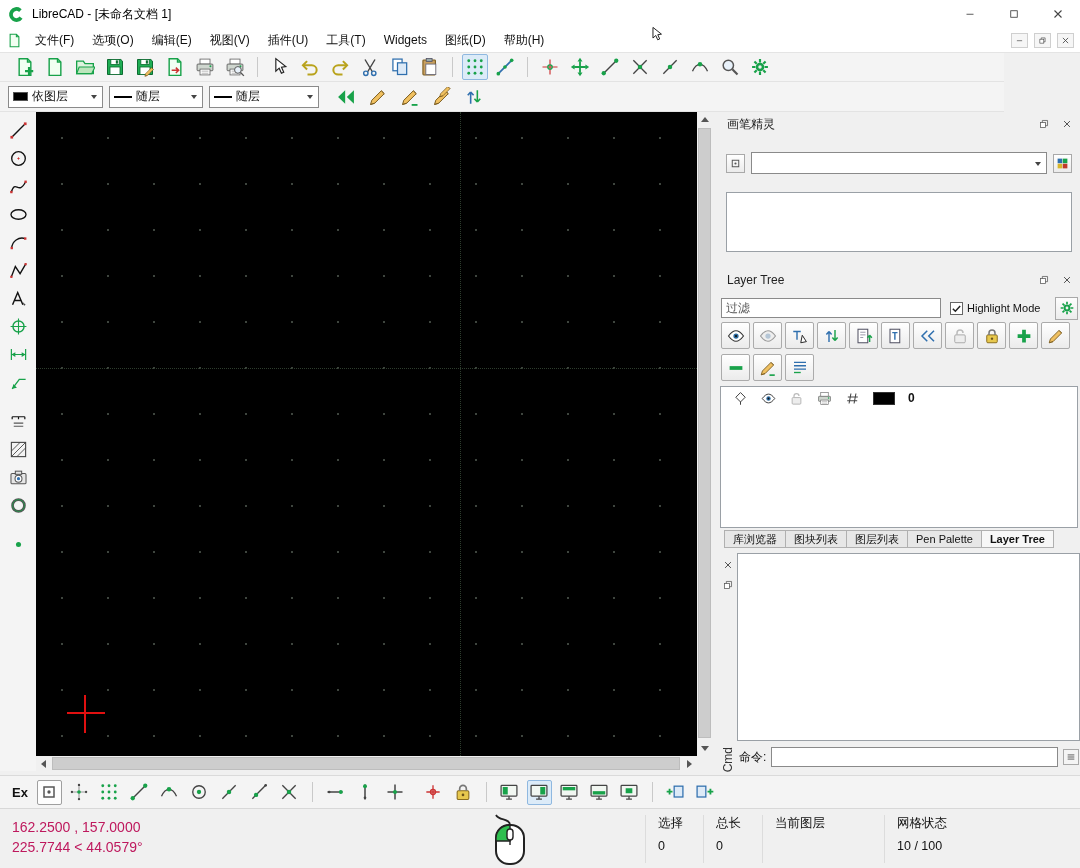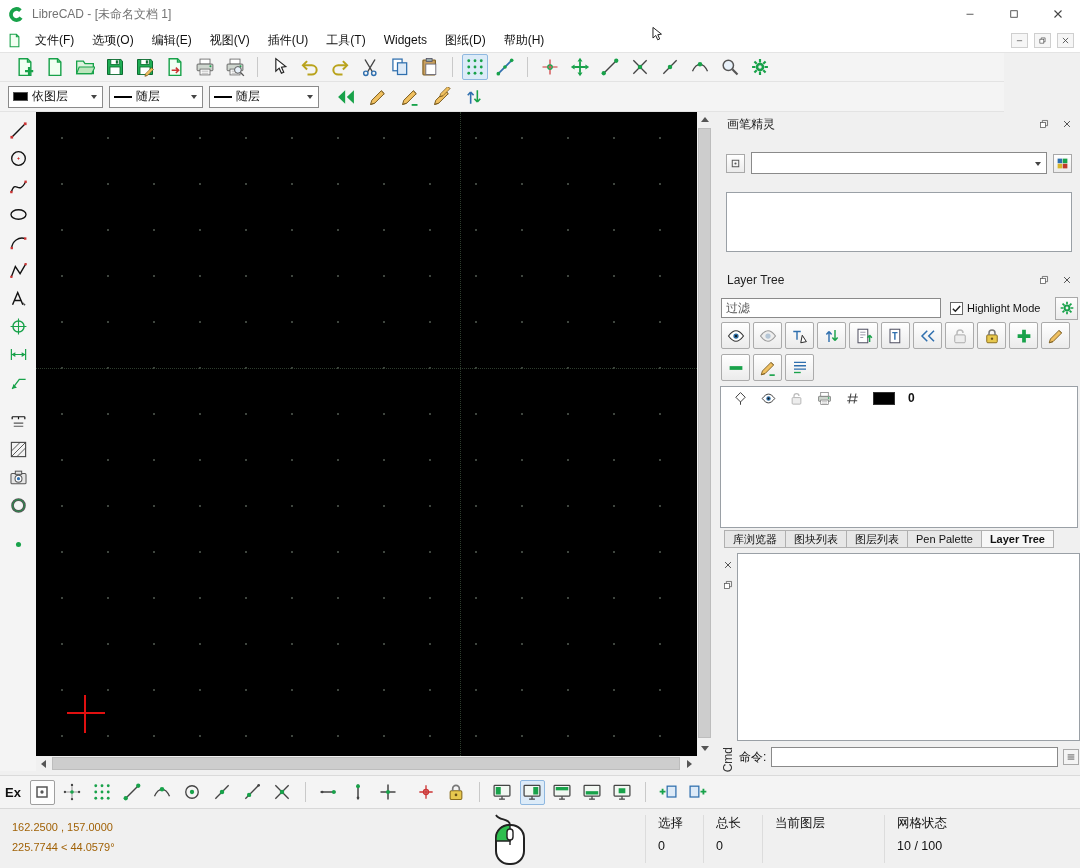--- a/index.html
+++ b/index.html
@@ -3,21 +3,21 @@
 <meta charset="utf-8">
 <style>
 *{margin:0;padding:0;box-sizing:border-box;}
 html,body{width:1080px;height:868px;}
 body{font-family:"Liberation Sans",sans-serif;background:#fff;}
 #app{position:relative;width:1080px;height:868px;background:#f0f0f0;font-size:12px;color:#111;overflow:hidden;}
 button{background:none;border:0;padding:0;font-family:inherit;cursor:default;}
 
 #titlebar{position:absolute;left:0;top:0;width:1080px;height:28px;background:#fff;display:flex;align-items:center;}
 #titlebar .logo{width:17px;height:17px;margin-left:8px;}
-.title-text{margin-left:7px;font-size:12px;color:#737373;}
+.title-text{margin-left:7px;font-size:12px;color:#000000;}
 .win-btns{margin-left:auto;display:flex;height:100%;}
 .win-btn{width:44px;height:28px;display:flex;align-items:center;justify-content:center;}
 .win-btn svg{width:12px;height:12px;}
 #menubar{position:absolute;left:0;top:28px;width:1080px;height:25px;background:#fff;display:flex;align-items:center;border-bottom:1px solid #e4e4e4;}
 #menubar .mdiicon{width:15px;height:15px;margin:0 4px 0 7px;}
 .menu-item{padding:0 9px;font-size:12px;height:100%;display:flex;align-items:center;}
 .mdi-ctrls{margin-left:auto;display:flex;gap:6px;padding-right:6px;}
 .mdi-btn{width:17px;height:15px;display:flex;align-items:center;justify-content:center;border:1px solid #cfcfcf;background:#f6f6f6;}
 .mdi-btn svg{width:9px;height:9px;}
 
@@ -93,25 +93,25 @@
 #dock-cmd{position:absolute;left:0;top:440px;width:362px;height:220px;}
 .cmd-strip{position:absolute;left:0;top:0;width:19px;height:100%;display:flex;flex-direction:column;align-items:center;padding-top:5px;gap:5px;}
 .cmd-vtitle{margin-top:auto;writing-mode:vertical-rl;transform:rotate(180deg);font-size:12px;color:#333;padding-bottom:3px;}
 .cmd-output{position:absolute;left:19px;top:1px;right:0;height:188px;background:#fff;border:1px solid #9aa0a6;}
 .cmd-promptrow{position:absolute;left:21px;right:1px;top:193px;height:24px;display:flex;align-items:center;gap:5px;}
 .cmd-label{font-size:12px;white-space:nowrap;}
 .cmd-input{flex:1;height:20px;border:1px solid #8a8a8a;background:#fff;padding:0 3px;font-size:12px;}
 .cmd-opt{width:16px;height:16px;border:1px solid #a9a9a9;background:#f4f4f4;display:flex;align-items:center;justify-content:center;flex:none;}
 .cmd-opt svg{width:10px;height:10px;}
 
-#bottombar{position:absolute;left:0;top:775px;width:1080px;height:33px;background:#f4f4f4;border-top:1px solid #dadada;display:flex;align-items:center;padding-left:5px;gap:5px;}
+#bottombar{position:absolute;left:0;top:775px;width:1080px;height:33px;background:#f4f4f4;border-top:1px solid #dadada;display:flex;align-items:center;padding-left:12px;gap:5px;}
 #bottombar .tbtn{width:25px;height:25px;}
 .ex-label{font-size:13px;font-weight:bold;margin-right:4px;}
 #statusbar{position:absolute;left:0;top:808px;width:1080px;height:60px;background:#f0f0f0;border-top:1px solid #d8d8d8;}
-.coords{position:absolute;top:8px;font-size:11px;line-height:20px;color:#a16207;white-space:nowrap;}
+.coords{position:absolute;top:8px;font-size:14px;line-height:20px;color:#be185d;white-space:nowrap;}
 .scol{position:absolute;top:6px;height:48px;border-left:1px solid #dcdcdc;padding-left:12px;font-size:12.5px;}
 .slab{color:#111;}
 .sval{margin-top:7px;color:#111;}
 .mouse-widget{position:absolute;left:487px;top:3px;}
 #os-cursor{position:absolute;left:648px;top:26px;width:17px;height:17px;z-index:50;}
 </style>
 </head>
 <body>
 
 <svg width="0" height="0" style="position:absolute" aria-hidden="true">

